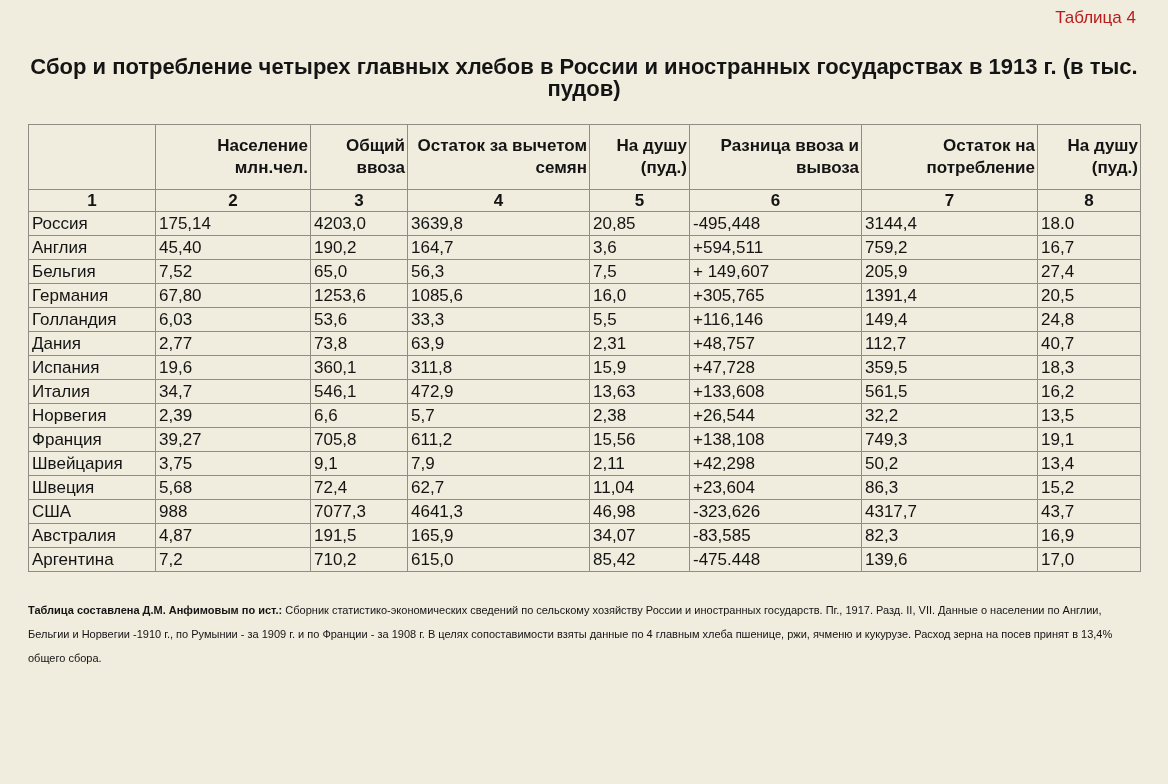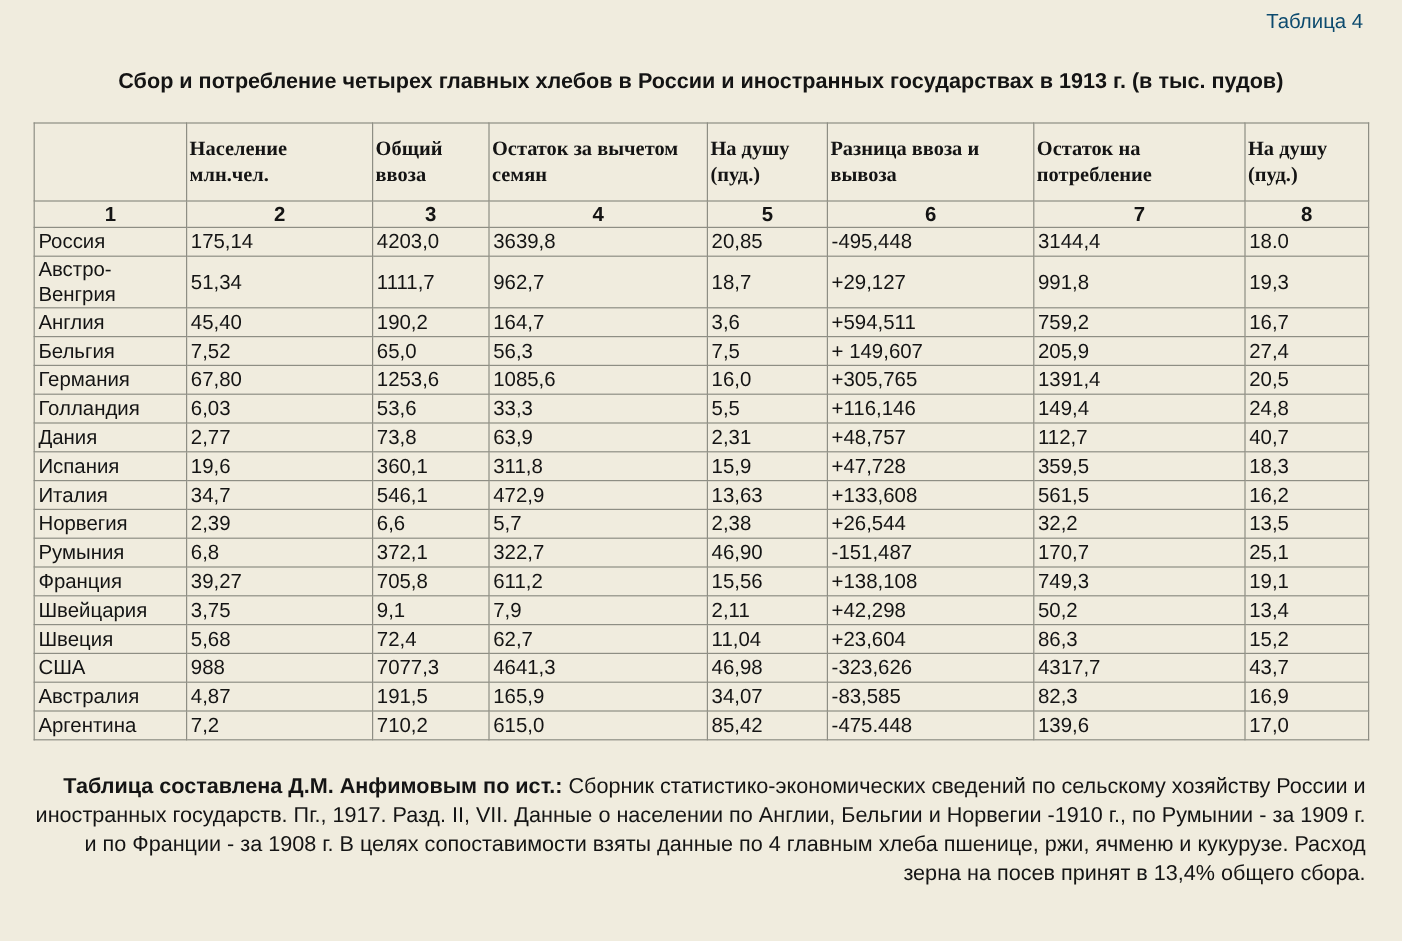--- a/index.html
+++ b/index.html
@@ -10,69 +10,68 @@
     font-family: "Liberation Sans", sans-serif;
     color: #141414;
     position: relative;
     overflow: hidden;
   }
   .corner-label {
     position: absolute;
     top: 8px;
     right: 32px;
     font-size: 17px;
-    color: #0c4a6e;
+    color: #b91c1c;
   }
   .page-title {
     margin: 56px 24px 0 24px;
     text-align: center;
     font-weight: bold;
-    font-size: 18px;
+    font-size: 22px;
     line-height: 22px;
   }
   table.data-table {
     border-collapse: collapse;
     table-layout: fixed;
     margin: 24px 0 0 28px;
     width: 1112px;
   }
   table.data-table th, table.data-table td {
     border: 1px solid #8e8e84;
     font-size: 17px;
     overflow: hidden;
     vertical-align: middle;
     box-sizing: border-box;
   }
   th.col-head {
     font-weight: bold;
-    text-align: left;
+    text-align: right;
     height: 65px;
     line-height: 22px;
     padding: 1px 2px;
-    font-family: Liberation Serif, serif;
   }
   th.col-num {
     font-weight: bold;
     text-align: center;
     height: 22px;
     line-height: 20px;
     padding: 0 2px;
   }
   td.cell {
     height: 24px;
     line-height: 21px;
     text-align: left;
     padding: 0 2px 0 3px;
     font-weight: normal;
   }
   .footnote {
     margin: 26px 30px 0 28px;
-    font-size: 18px;
+    font-size: 11px;
     line-height: 24px;
-    text-align: right;
+    text-align: left;
   }
   .footnote b { font-weight: bold; }
 </style>
 </head>
 <body>
 
 <div class="corner-label">Таблица 4</div>
 
 <div class="page-title">Сбор и потребление четырех главных хлебов в России и иностранных государствах в 1913 г. (в тыс. пудов)</div>
 
@@ -114,30 +113,20 @@
         <td class="cell">Россия</td>
         <td class="cell">175,14</td>
         <td class="cell">4203,0</td>
         <td class="cell">3639,8</td>
         <td class="cell">20,85</td>
         <td class="cell">-495,448</td>
         <td class="cell">3144,4</td>
         <td class="cell">18.0</td>
       </tr>
       <tr>
-        <td class="cell">Австро-Венгрия</td>
-        <td class="cell">51,34</td>
-        <td class="cell">1111,7</td>
-        <td class="cell">962,7</td>
-        <td class="cell">18,7</td>
-        <td class="cell">+29,127</td>
-        <td class="cell">991,8</td>
-        <td class="cell">19,3</td>
-      </tr>
-      <tr>
         <td class="cell">Англия</td>
         <td class="cell">45,40</td>
         <td class="cell">190,2</td>
         <td class="cell">164,7</td>
         <td class="cell">3,6</td>
         <td class="cell">+594,511</td>
         <td class="cell">759,2</td>
         <td class="cell">16,7</td>
       </tr>
       <tr>
@@ -204,30 +193,20 @@
         <td class="cell">Норвегия</td>
         <td class="cell">2,39</td>
         <td class="cell">6,6</td>
         <td class="cell">5,7</td>
         <td class="cell">2,38</td>
         <td class="cell">+26,544</td>
         <td class="cell">32,2</td>
         <td class="cell">13,5</td>
       </tr>
       <tr>
-        <td class="cell">Румыния</td>
-        <td class="cell">6,8</td>
-        <td class="cell">372,1</td>
-        <td class="cell">322,7</td>
-        <td class="cell">46,90</td>
-        <td class="cell">-151,487</td>
-        <td class="cell">170,7</td>
-        <td class="cell">25,1</td>
-      </tr>
-      <tr>
         <td class="cell">Франция</td>
         <td class="cell">39,27</td>
         <td class="cell">705,8</td>
         <td class="cell">611,2</td>
         <td class="cell">15,56</td>
         <td class="cell">+138,108</td>
         <td class="cell">749,3</td>
         <td class="cell">19,1</td>
       </tr>
       <tr>

